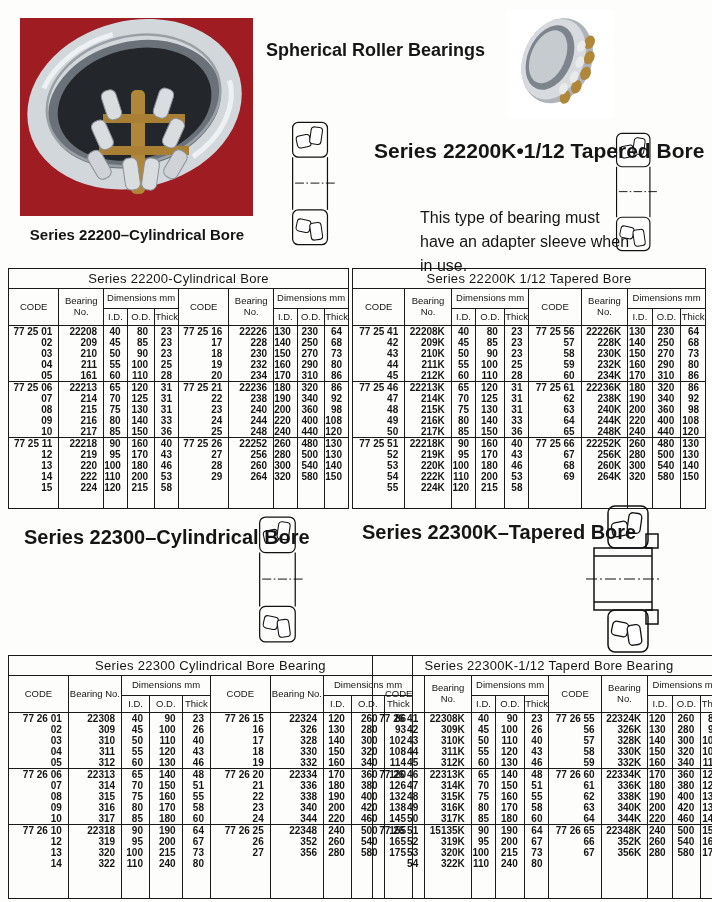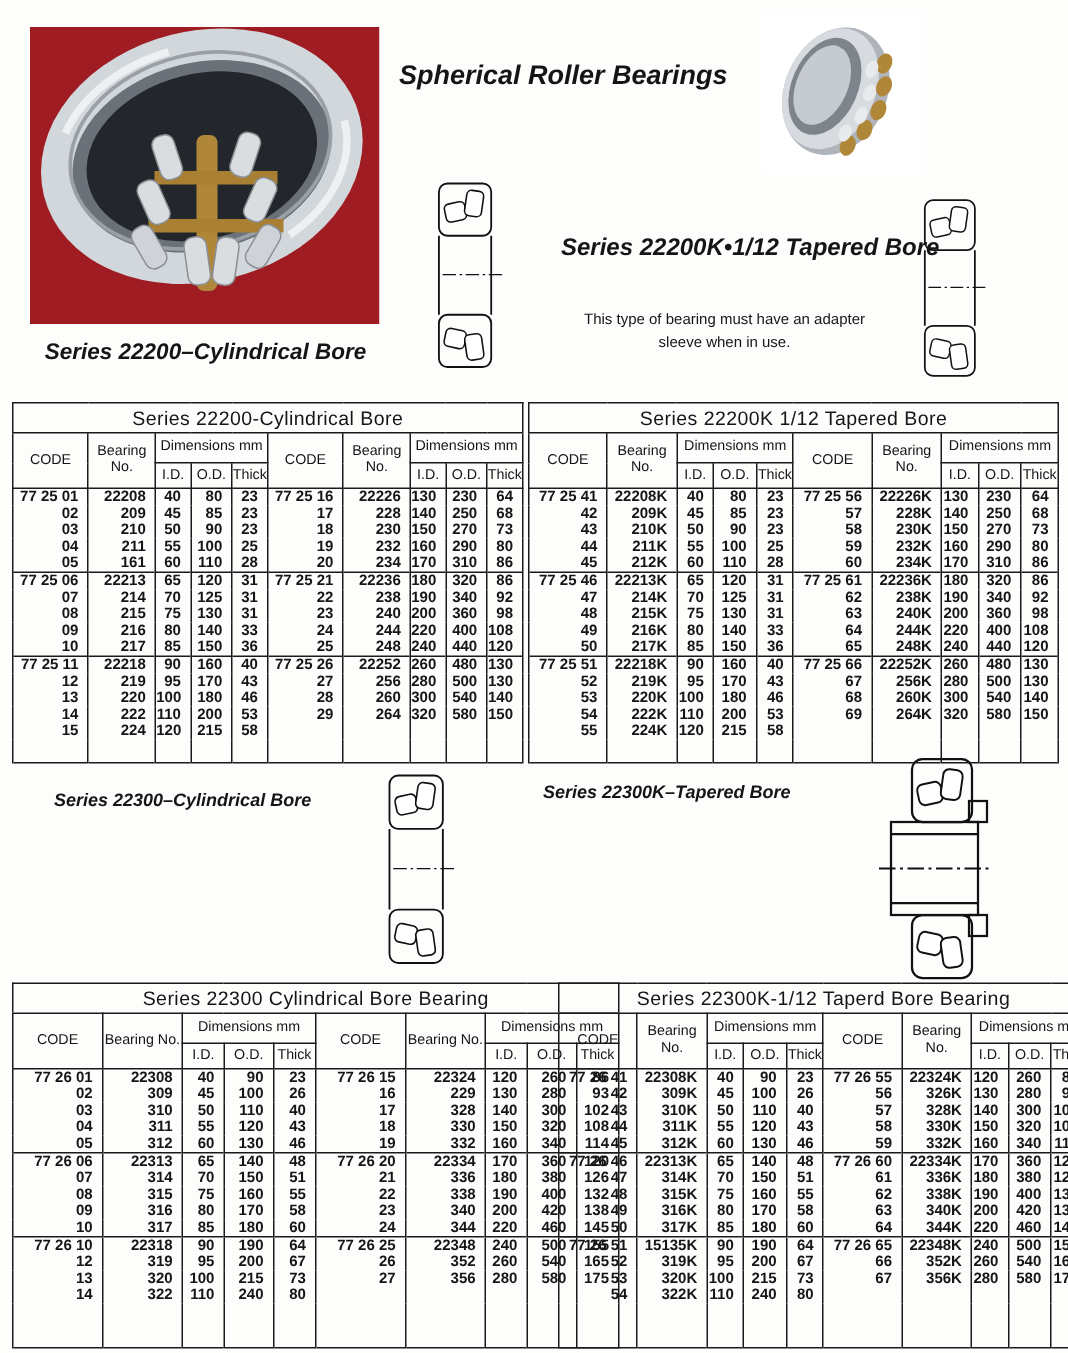--- a/index.html
+++ b/index.html
@@ -1,25 +1,25 @@
 <!DOCTYPE html>
 <html><head>
 <meta charset="utf-8">
 <style>
   html,body{margin:0;padding:0}
   body{width:712px;height:902px;position:relative;background:#fdfdfb;
        font-family:"Liberation Sans",sans-serif;color:#151515;overflow:hidden}
   .abs{position:absolute}
-  .cap{font-style:italic;font-weight:bold;white-space:nowrap}
+  .cap{font-weight:bold;white-space:nowrap}
   #main-title{left:266px;top:40px;font-size:18px}
   #cap22200{left:14px;top:226px;width:246px;text-align:center;font-size:15px}
-  #cap22200k{left:374px;top:157px;font-size:16px}
-  #adapter-note{left:376px;top:206px;width:214px;text-align:center;font-size:10px;line-height:1.5}
-  #cap22300{left:36px;top:526px;font-size:12px}
-  #cap22300k{left:362px;top:521px;font-size:12px}
+  #cap22200k{left:374px;top:139px;font-size:21px}
+  #adapter-note{left:420px;top:206px;width:214px;text-align:left;font-size:16px;line-height:1.5}
+  #cap22300{left:24px;top:526px;font-size:20px}
+  #cap22300k{left:362px;top:521px;font-size:20px}
 
   #photo1{left:20px;top:18px;width:233px;height:198px}
   #photo2{left:507px;top:10px;width:107px;height:107px}
   #drawA1{left:291px;top:106px;width:47px;height:155px}
   #drawA2{left:615px;top:117px;width:45px;height:150px}
   #drawA3{left:258px;top:511px;width:48px;height:137px}
   #drawB1{left:584px;top:504px;width:78px;height:150px}
   .imgbox svg{display:block;width:100%;height:100%}
 
   .tbl{position:absolute}
@@ -680,21 +680,21 @@
           <td class="d c3">260</td>
           <td class="d c4">86</td>
         </tr>
         <tr>
           <td class="d c0">02</td>
           <td class="d c1">309</td>
           <td class="d c2">45</td>
           <td class="d c3">100</td>
           <td class="d c4">26</td>
           <td class="d c0">16</td>
-          <td class="d c1">229</td>
+          <td class="d c1">326</td>
           <td class="d c2">130</td>
           <td class="d c3">280</td>
           <td class="d c4">93</td>
         </tr>
         <tr>
           <td class="d c0">03</td>
           <td class="d c1">310</td>
           <td class="d c2">50</td>
           <td class="d c3">110</td>
           <td class="d c4">40</td>

